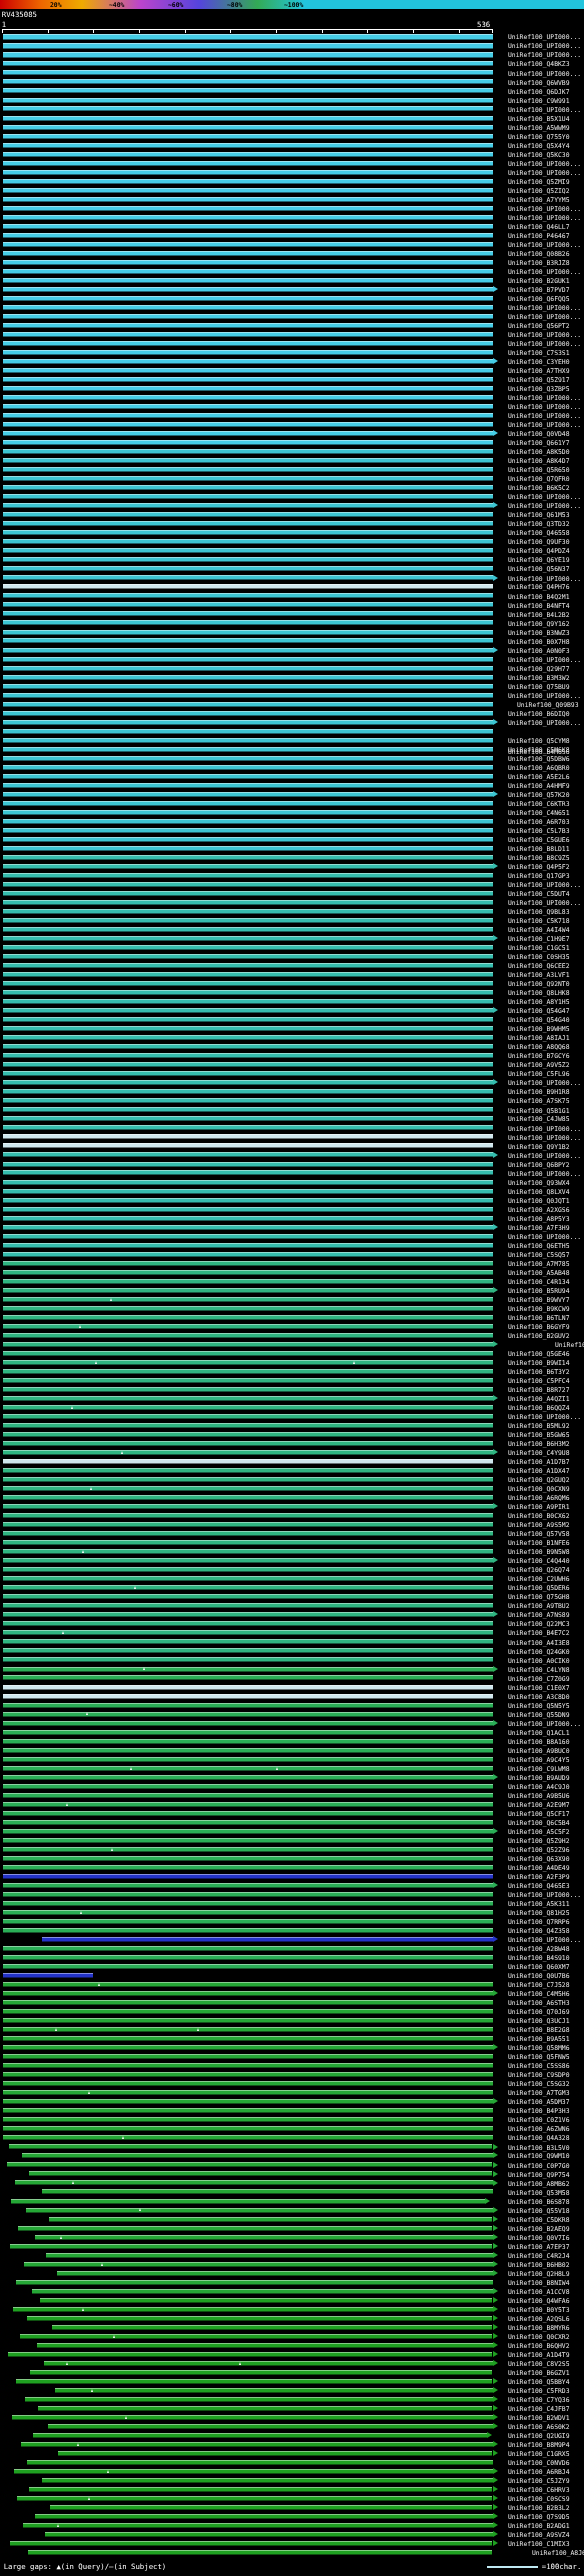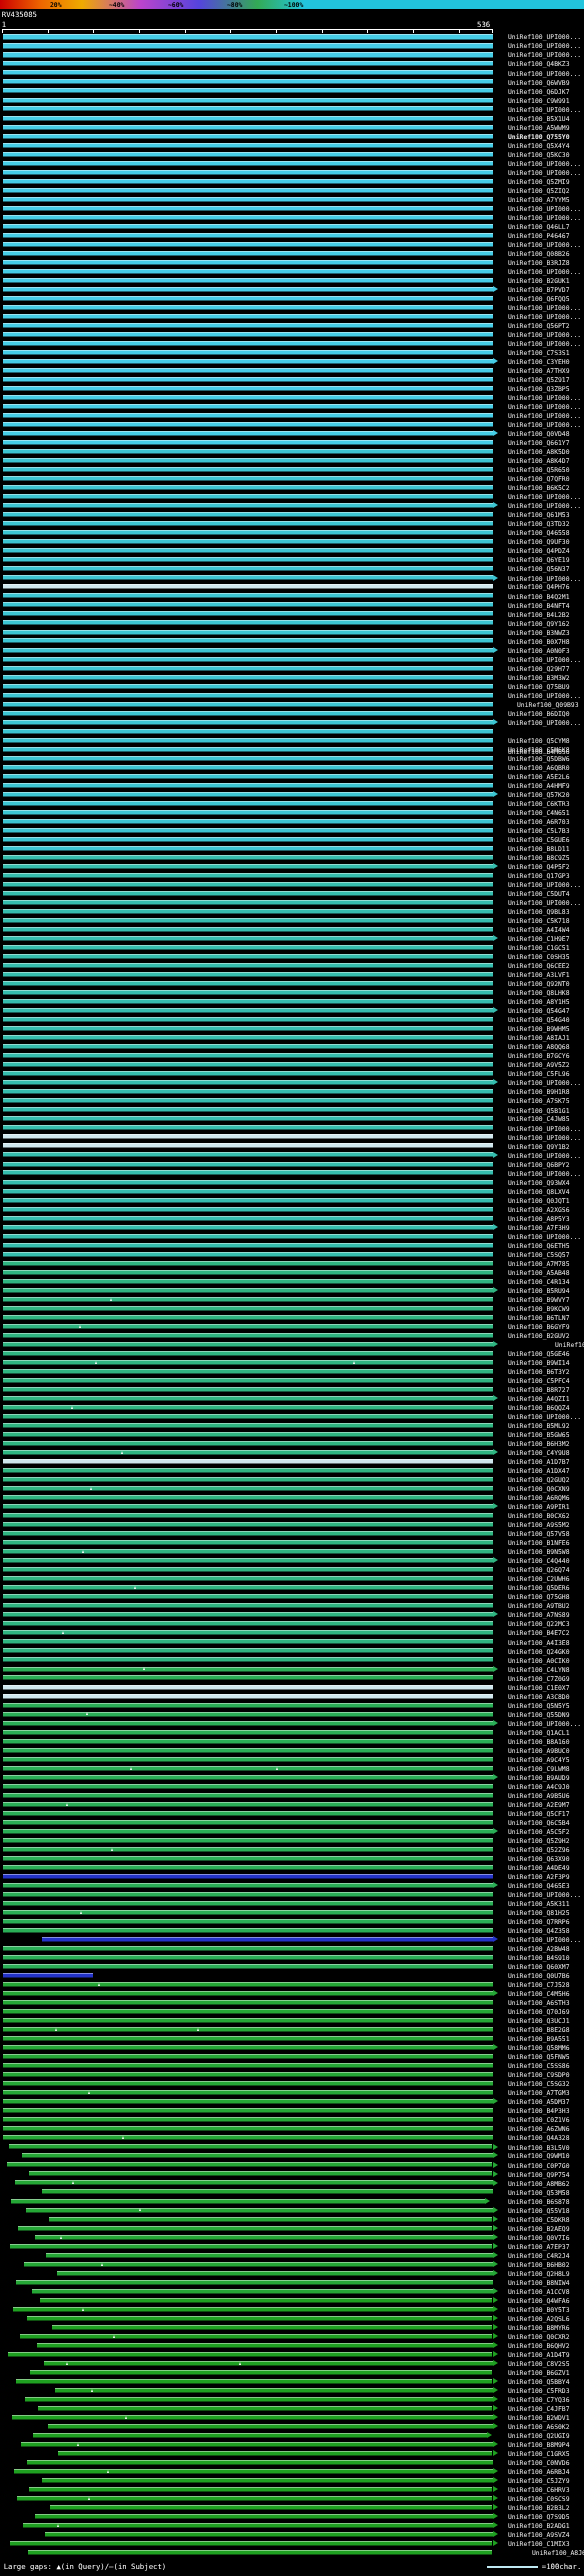--- a/index.html
+++ b/index.html
@@ -85,21 +85,21 @@
     <div class="hitlabel" style="top: 55px;">UniRef100_Q6DJK7</div>
     <div class="bar" style="left: 2.7px; top: 65px; width: 490px; background: rgb(69, 205, 230);"></div>
     <div class="hitlabel" style="top: 64px;">UniRef100_C9W991</div>
     <div class="bar" style="left: 2.7px; top: 73px; width: 490px; background: rgb(69, 205, 230);"></div>
     <div class="hitlabel" style="top: 73px;">UniRef100_UPI000...</div>
     <div class="bar" style="left: 2.7px; top: 83px; width: 490px; background: rgb(69, 205, 230);"></div>
     <div class="hitlabel" style="top: 82px;">UniRef100_B5X1U4</div>
     <div class="bar" style="left: 2.7px; top: 92px; width: 490px; background: rgb(69, 205, 230);"></div>
     <div class="hitlabel" style="top: 91px;">UniRef100_A5WWM9</div>
     <div class="bar" style="left: 2.7px; top: 101px; width: 490px; background: rgb(69, 205, 230);"></div>
-    <div class="hitlabel" style="top: 100px; font-weight: bold;">UniRef100_Q755Y0</div>
+    <div class="hitlabel" style="top: 100px;">UniRef100_Q755Y0</div>
     <div class="bar" style="left: 2.7px; top: 110px; width: 490px; background: rgb(69, 205, 230);"></div>
     <div class="hitlabel" style="top: 109px;">UniRef100_Q5X4Y4</div>
     <div class="bar" style="left: 2.7px; top: 119px; width: 490px; background: rgb(69, 205, 230);"></div>
     <div class="hitlabel" style="top: 118px;">UniRef100_Q5KC30</div>
     <div class="bar" style="left: 2.7px; top: 128px; width: 490px; background: rgb(69, 205, 230);"></div>
     <div class="hitlabel" style="top: 127px;">UniRef100_UPI000...</div>
     <div class="bar" style="left: 2.7px; top: 137px; width: 490px; background: rgb(69, 205, 230);"></div>
     <div class="hitlabel" style="top: 136px;">UniRef100_UPI000...</div>
     <div class="bar" style="left: 2.7px; top: 146px; width: 490px; background: rgb(69, 205, 230);"></div>
     <div class="hitlabel" style="top: 145px;">UniRef100_Q5ZMI9</div>

